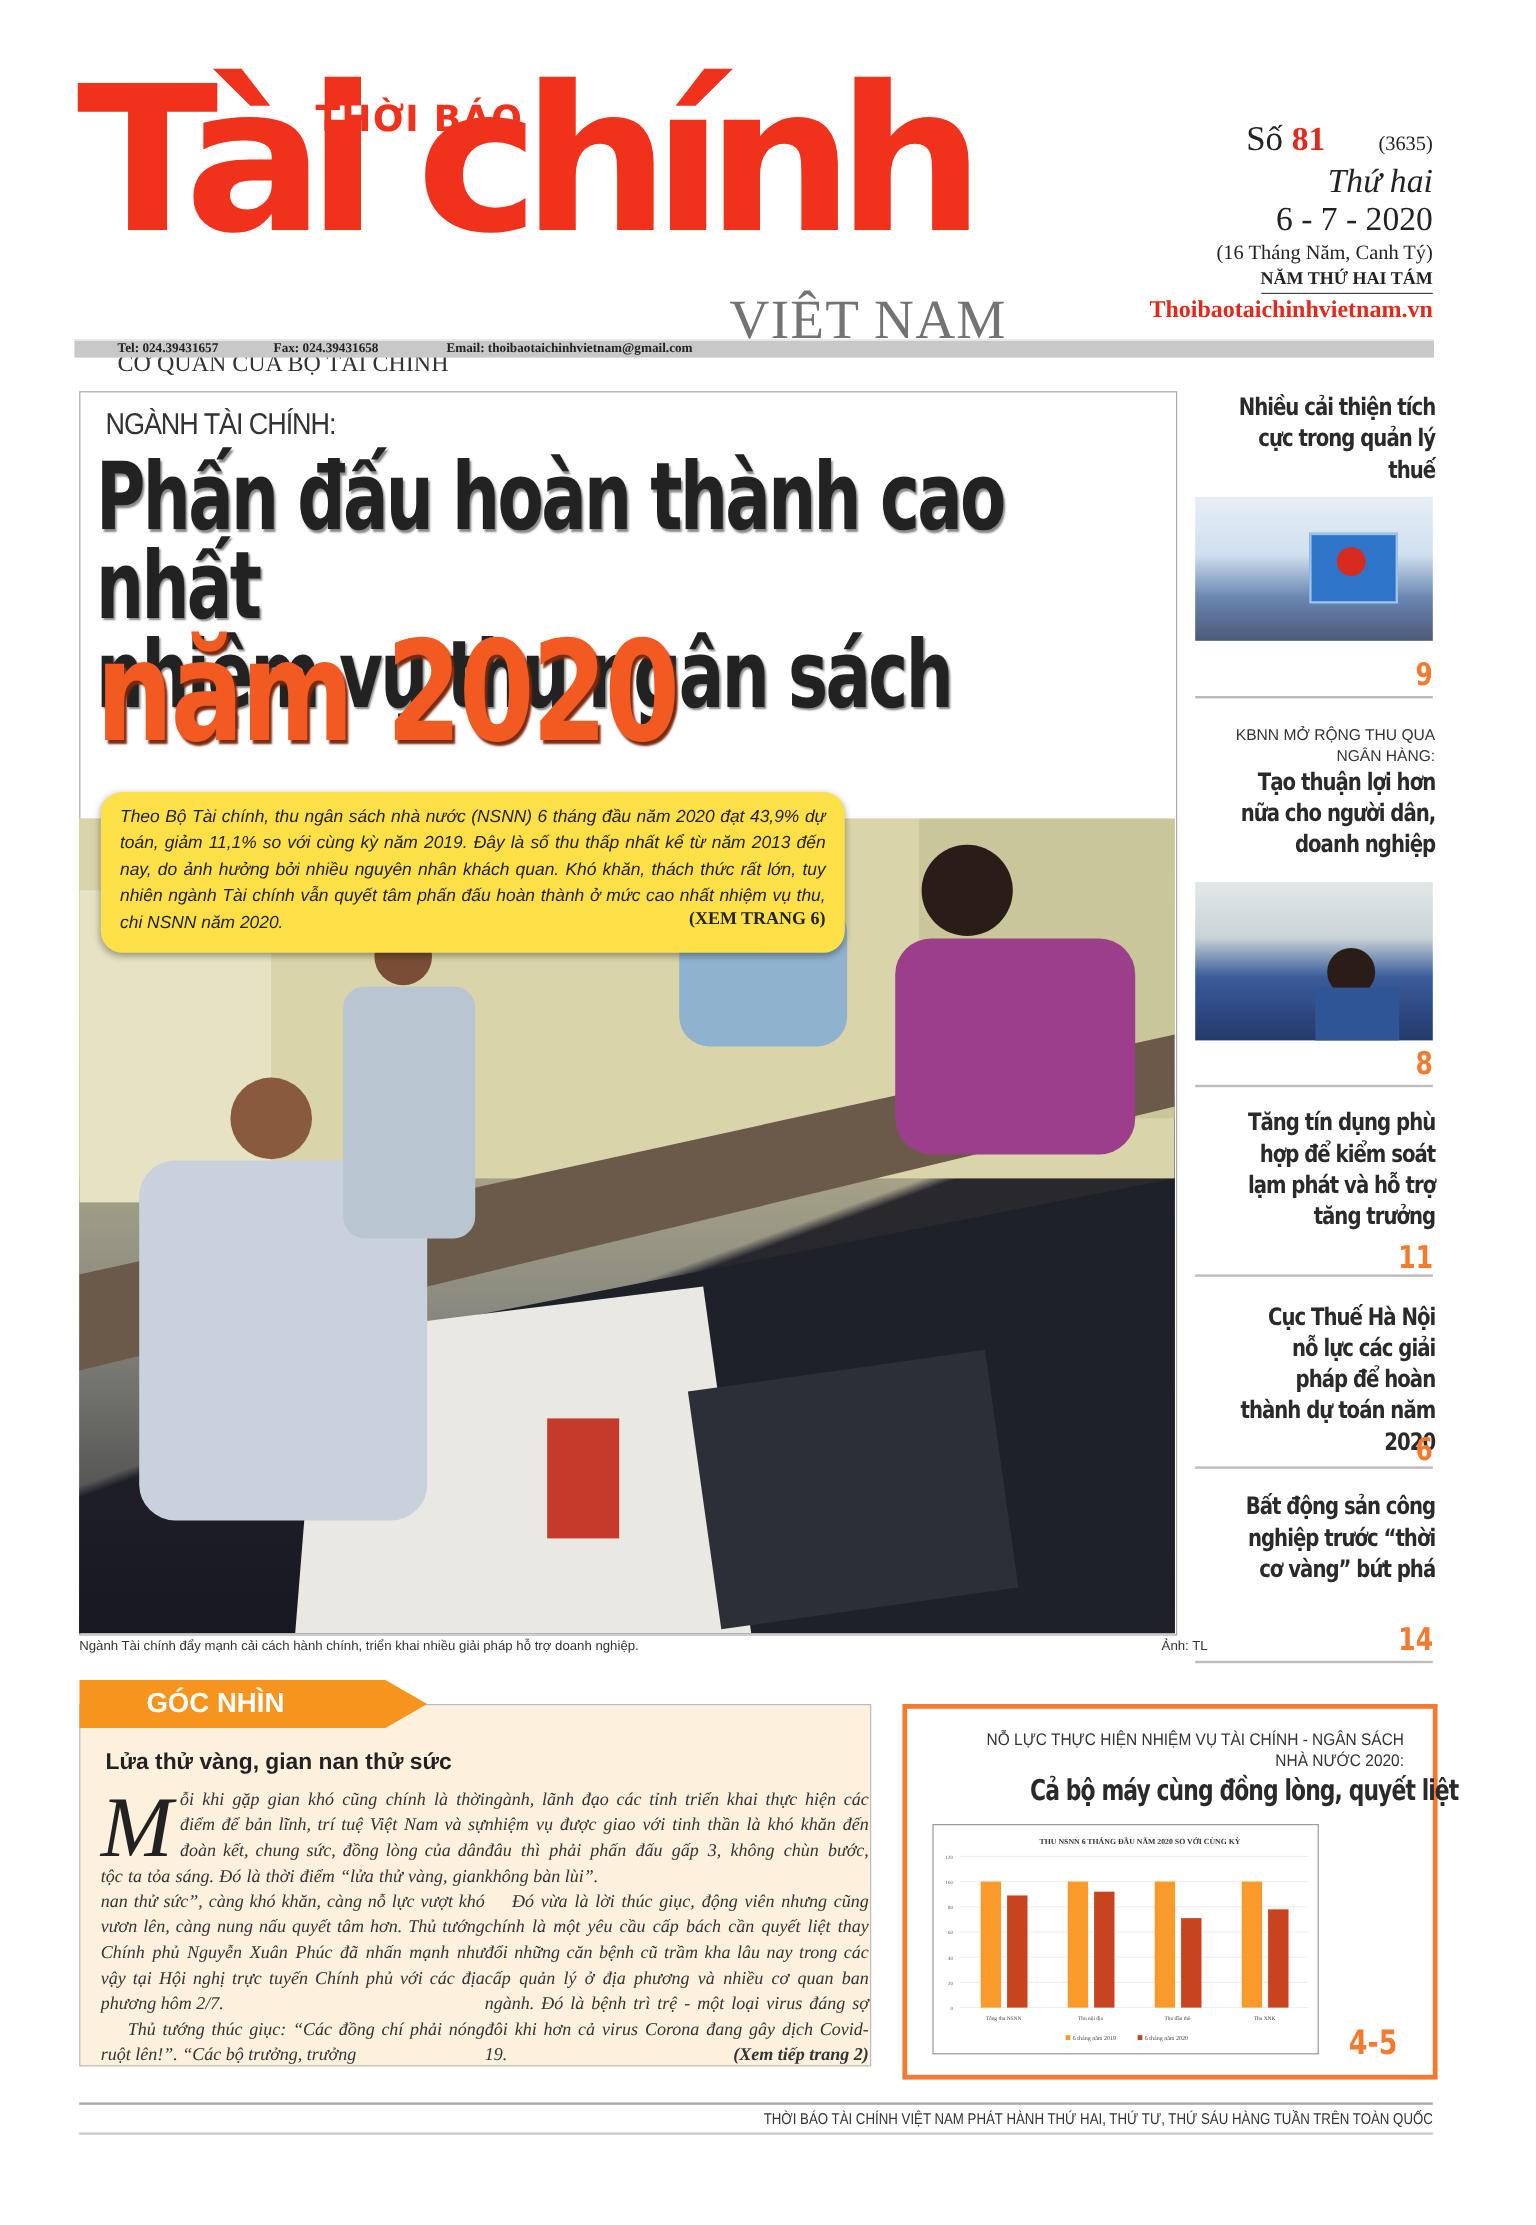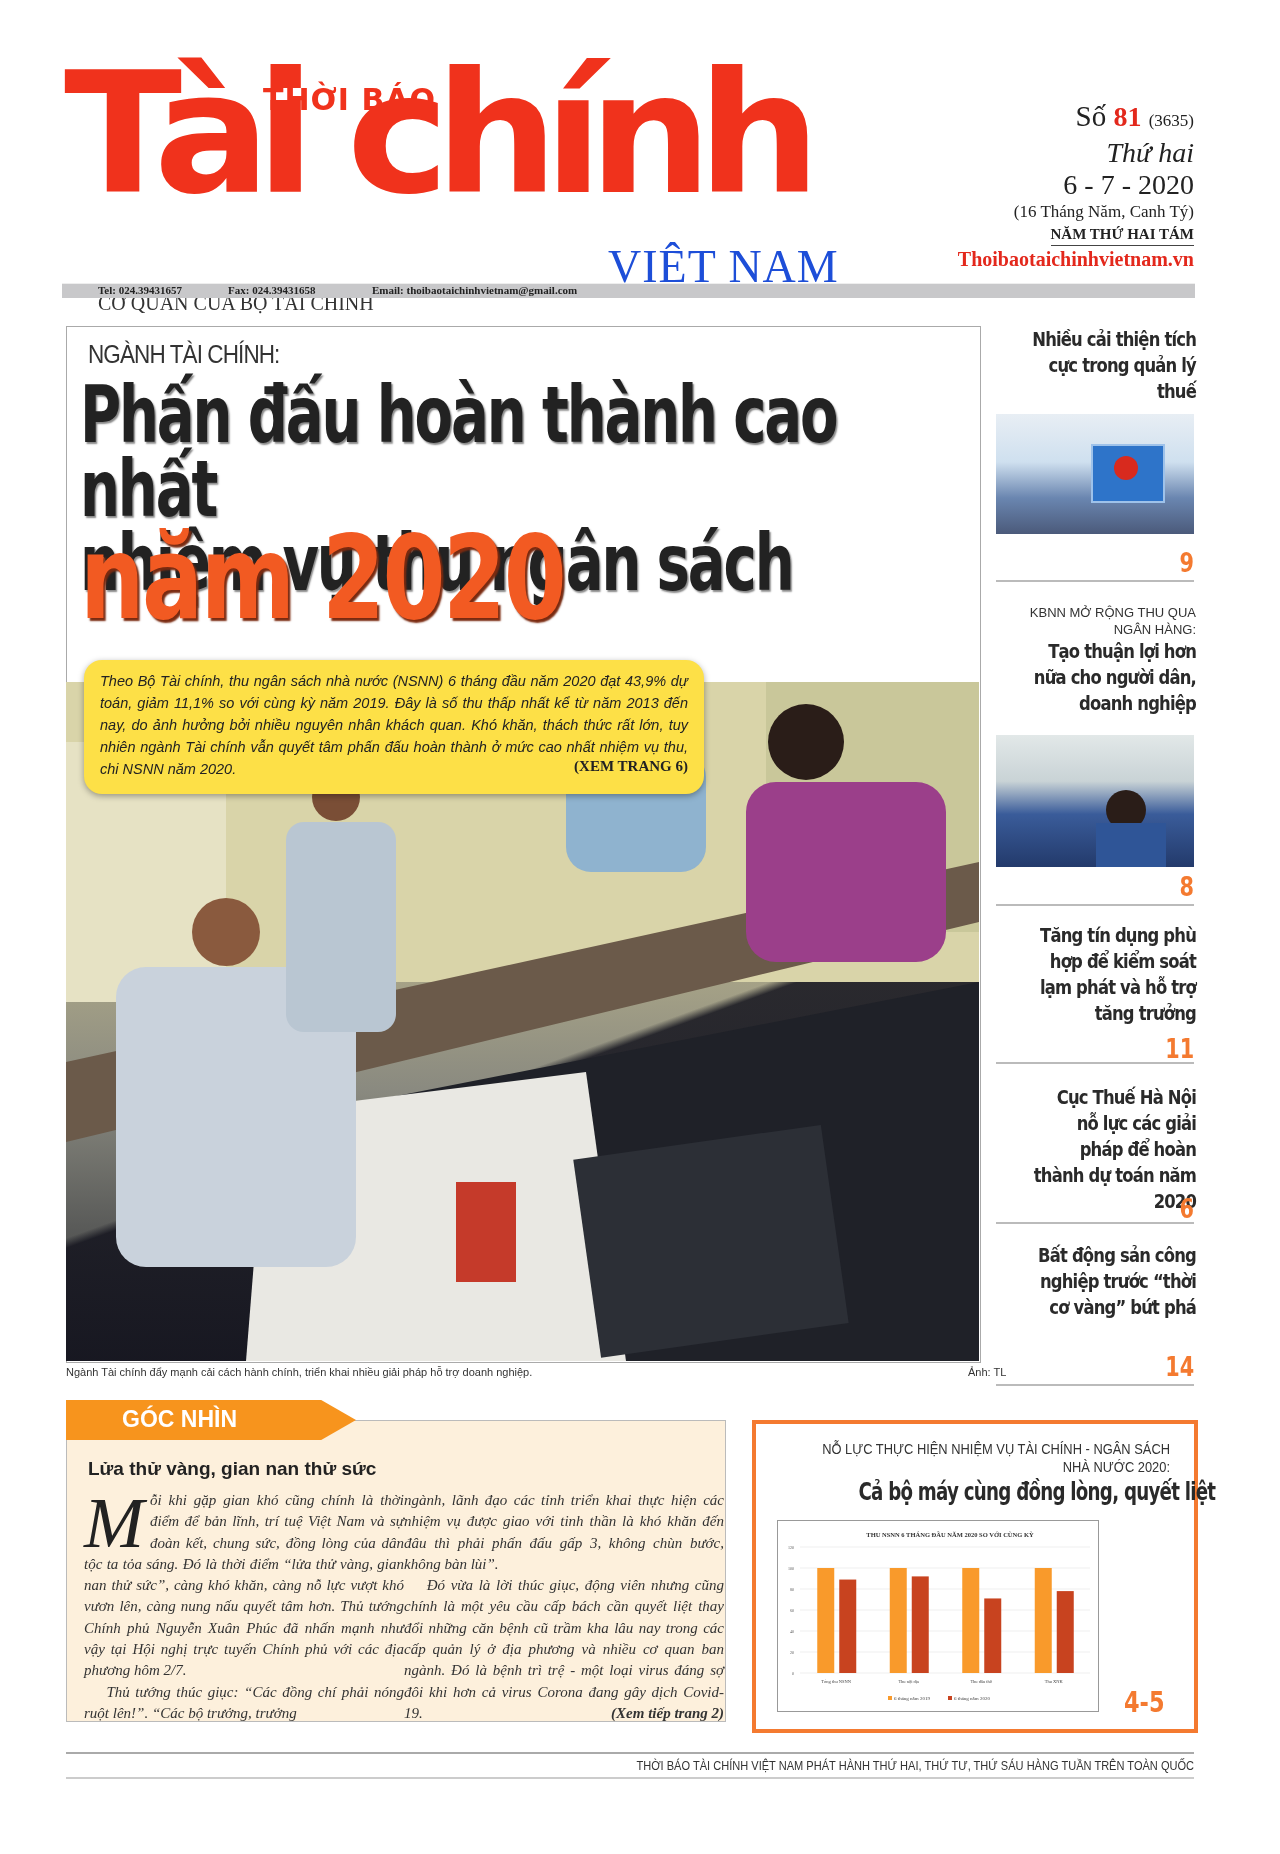--- a/index.html
+++ b/index.html
@@ -3,29 +3,29 @@
 <meta charset="utf-8">
 <style>
   html,body{margin:0;padding:0;background:#fff;}
   body{width:1280px;height:1854px;position:relative;overflow:hidden;font-family:"Liberation Sans",sans-serif;color:#222;}
   .abs{position:absolute;}
 
   
   .mast-brand{left:68px;top:78px;width:810px;height:210px;}
   .mast-small{position:absolute;left:195px;top:4px;font:900 30px "DejaVu Sans",sans-serif;color:#f0321c;letter-spacing:1px;}
   .mast-big{position:absolute;left:-4px;top:-28px;font:900 168px/1 "DejaVu Sans",sans-serif;color:#f0321c;letter-spacing:-14px;transform:scaleX(1.03);transform-origin:left;}
-  .mast-vn{position:absolute;left:540px;top:162px;font:400 46px "Liberation Serif",serif;color:#1d4ed8;letter-spacing:1px;}
+  .mast-vn{position:absolute;left:540px;top:162px;font:400 46px "Liberation Serif",serif;color:#737373;letter-spacing:1px;}
   .mast-org{position:absolute;left:30px;top:181px;font:400 20px "Liberation Serif",serif;color:#333;margin-top:33px;}
   .contact-bar{left:62px;top:283px;width:1133px;height:14px;background:#c8c8ca;border-top:1px solid #eee;}
   .contact-bar span{position:absolute;top:0;font:700 11px "Liberation Serif",serif;color:#222;}
 
   .issue{right:86px;top:100px;text-align:right;font-family:"Liberation Serif",serif;color:#222;}
   .issue .no{font-size:29px;line-height:32px;}
   .issue .no b{color:#e3281c;font-size:28px;}
-  .issue .no small{font-size:17px;}
+  .issue .no small{font-size:17px;margin-left:37px;}
   .issue .day{font-size:28px;font-style:italic;line-height:32px;}
   .issue .date{font-size:28px;line-height:32px;}
   .issue .lunar{font-size:17px;line-height:22px;}
   .issue .yr{font-size:15px;font-weight:700;line-height:22px;border-bottom:1px solid #444;display:inline-block;}
   .issue .web{font-size:20px;font-weight:700;color:#e3281c;line-height:26px;}
 
   
   .main-box{left:66px;top:326px;width:913px;height:1035px;border:1px solid #aaa;background:#fff;}
   .kicker{left:88px;top:340px;font:400 25px "Liberation Sans",sans-serif;color:#333;letter-spacing:-1px;transform:scaleX(.9);transform-origin:left;}
   .headline{left:80px;top:378px;font:900 78px/74px "DejaVu Sans",sans-serif;color:#222;letter-spacing:-3px;transform:scaleX(.72);transform-origin:left;width:1200px;text-shadow:2px 2px 2px #888;}

